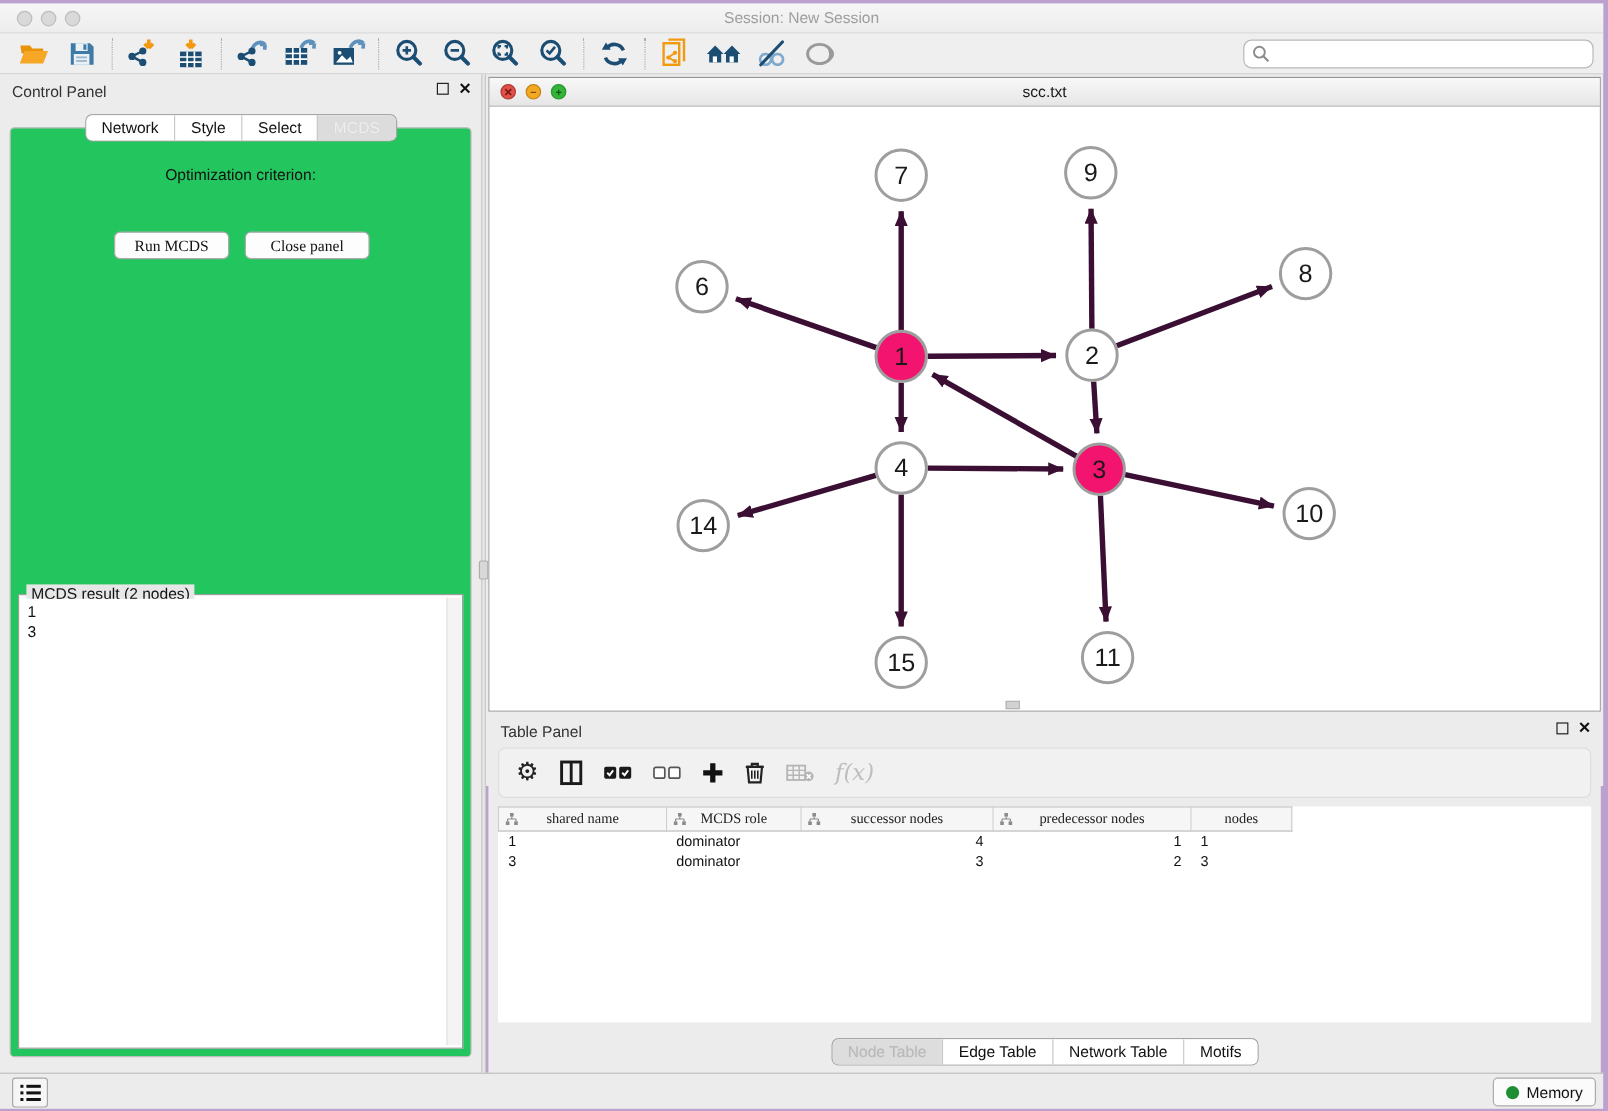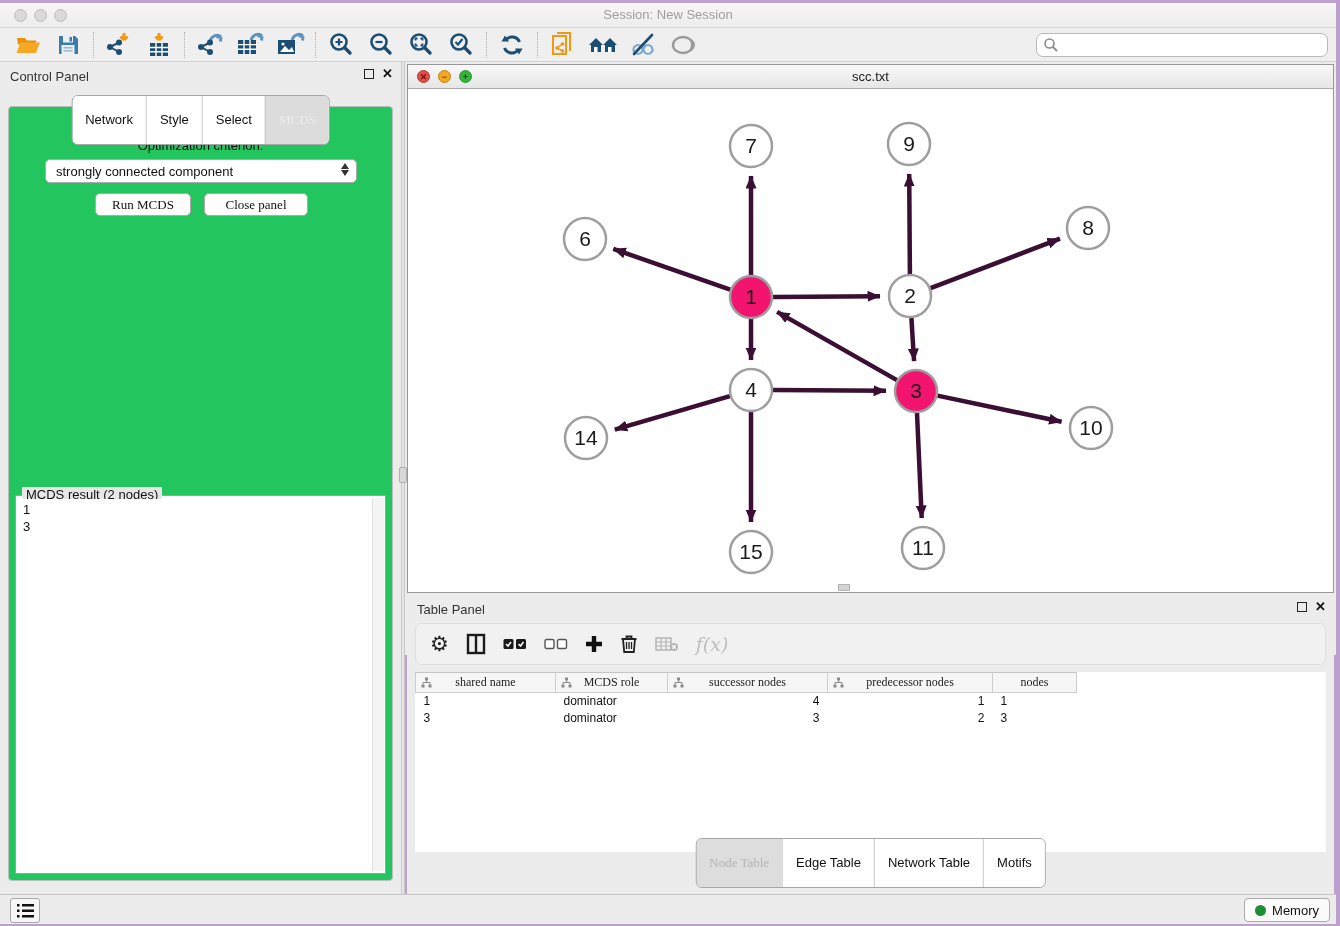--- a/index.html
+++ b/index.html
@@ -27,23 +27,23 @@
 
   
   #control-panel { position:absolute; left:0; top:59px; width:401px; height:832px; background:#ECECEC; }
   .panel-header { position:relative; height:28px; }
   .panel-header .ph-title { position:absolute; left:10px; top:7px; font-size:13px; color:#333; }
   .ph-icons { position:absolute; right:8px; top:7px; display:flex; gap:8px; align-items:center; }
   .float-box { width:10px; height:10px; border:1.5px solid #222; background:transparent; }
   .close-x { font-size:13px; font-weight:bold; color:#111; line-height:10px; }
 
   .segtabs { display:flex; border:1px solid #A6A6A6; border-radius:6px; overflow:hidden; background:#fff; }
-  .seg { padding:16px 13px; font-size:13px; color:#111; background:#fff; border-left:1px solid #C9C9C9; white-space:nowrap; }
+  .seg { padding:3px 13px; font-size:13px; color:#111; background:#fff; border-left:1px solid #C9C9C9; white-space:nowrap; }
   .seg:first-child { border-left:none; }
-  .seg.active { background:#DCDCDC; color:#EFEFEF; text-shadow:0 0 1px #cfcfcf;font-family:Liberation Serif, serif; }
+  .seg.active { background:#DCDCDC; color:#EFEFEF; text-shadow:0 0 1px #cfcfcf; }
   #cp-tabs { position:absolute; left:50%; transform:translateX(-50%); top:33px; z-index:2; }
 
   #cp-box { position:absolute; left:8px; right:8px; top:44px; bottom:13px;
     background:#22c55e; border:1px solid #BDBDBD; border-radius:4px; }
   #opt-label { position:absolute; left:0; right:0; top:31px; text-align:center; font-size:13px; color:#111; }
   #criterion { position:absolute; left:36px; top:52px; width:312px; height:24px; background:#fff;
     border:1px solid #ABABAB; border-radius:5px; font-size:13px; display:flex; align-items:center;
     padding-left:10px; color:#111; }
   #criterion .stepper { position:absolute; right:7px; top:3px; display:flex; flex-direction:column; gap:1px; }
   .tri-up { width:0; height:0; border-left:4px solid transparent; border-right:4px solid transparent; border-bottom:6px solid #333; }
@@ -269,27 +269,20 @@
       </span>
     </div>
     <div id="cp-tabs" class="segtabs">
         <span class="seg">Network</span>
         <span class="seg">Style</span>
         <span class="seg">Select</span>
         <span class="seg active">MCDS</span>
       </div>
     <div id="cp-box">
       <div id="opt-label">Optimization criterion:</div>
-      <div id="criterion">
-        <span>strongly connected component</span>
-        <span class="stepper">
-          <span class="tri-up"></span>
-            <span class="tri-dn"></span>
-        </span>
-      </div>
       <div id="btn-run" class="mac-btn">Run MCDS</div>
       <div id="btn-close" class="mac-btn">Close panel</div>
       <div id="result-fieldset">
         <span id="result-legend">MCDS result (2 nodes)</span>
         <div id="result-text">1
 3</div>
         <div id="result-scroll"></div>
       </div>
     </div>
   </div>

